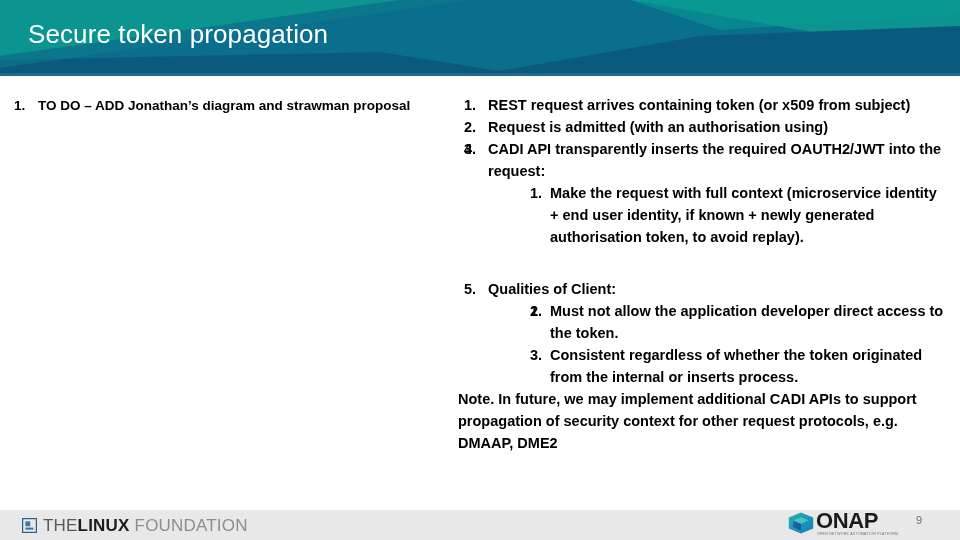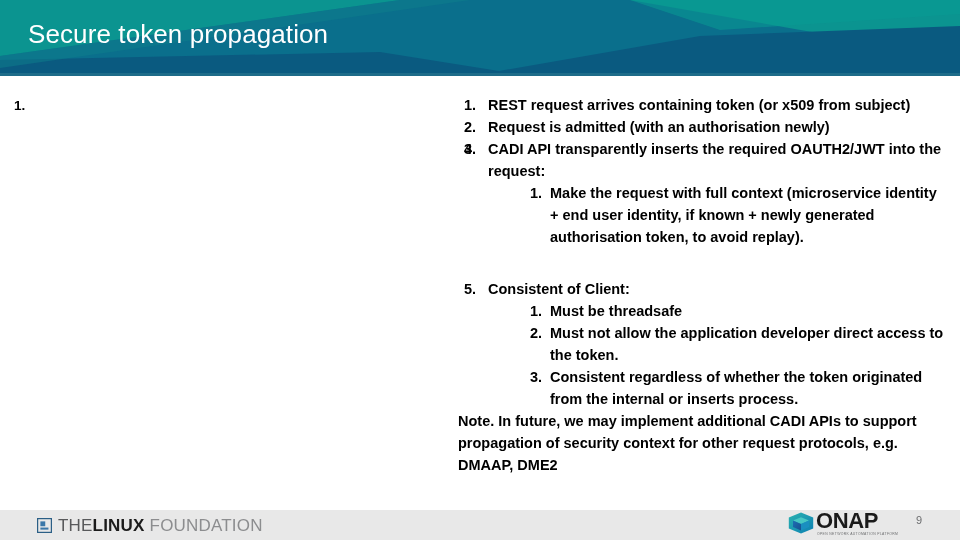--- a/index.html
+++ b/index.html
@@ -143,21 +143,20 @@
 
   
   .lf-logo {
     position: absolute;
     left: 22px;
     top: 515px;
     display: flex;
     align-items: center;
     height: 20px;
     z-index: 4;
-    margin-left: 15px;
   }
   .lf-mark {
     width: 15px;
     height: 15px;
     margin-right: 6px;
     flex: 0 0 auto;
   }
   .lf-text {
     font-size: 17px;
     letter-spacing: 0.2px;
@@ -240,34 +239,35 @@
 
       <rect x="0" y="73" width="960" height="3" fill="#2f7b90" opacity="0.55"></rect>
     </svg>
     <div class="header-title">Secure token propagation</div>
   </div>
 
   <div class="col-left">
     <ol class="lvl1 left-list">
       <li>
         <span class="num">1.</span>
+        <span>TO DO – ADD Jonathan’s diagram and strawman proposal</span>
       </li>
     </ol>
   </div>
 
   <div class="col-right">
 
     <ol class="lvl1">
       <li>
         <span class="num">1.</span>
         <span>REST request arrives containing token (or x509 from subject)</span>
       </li>
       <li>
         <span class="num">2.</span>
-        <span>Request is admitted  (with an authorisation newly)</span>
+        <span>Request is admitted  (with an authorisation using)</span>
       </li>
       <li>
         <span class="num">3.</span>
       </li>
       <li>
         <span class="num">4.</span>
         <span>CADI API transparently inserts the required OAUTH2/JWT into the request:</span>
         <ol class="lvl2">
           <li>
             <span class="num">1.</span>
@@ -275,25 +275,24 @@
           </li>
         </ol>
       </li>
     </ol>
 
     <div class="group-gap"></div>
 
     <ol class="lvl1">
       <li>
         <span class="num">5.</span>
-        <span>Consistent of Client:</span>
+        <span>Qualities of Client:</span>
         <ol class="lvl2">
           <li>
             <span class="num">1.</span>
-            <span>Must be threadsafe</span>
           </li>
           <li>
             <span class="num">2.</span>
             <span>Must not allow the application developer direct access to the token.</span>
           </li>
           <li>
             <span class="num">3.</span>
             <span>Consistent regardless of whether the token originated from the internal or inserts process.</span>
           </li>
         </ol>

